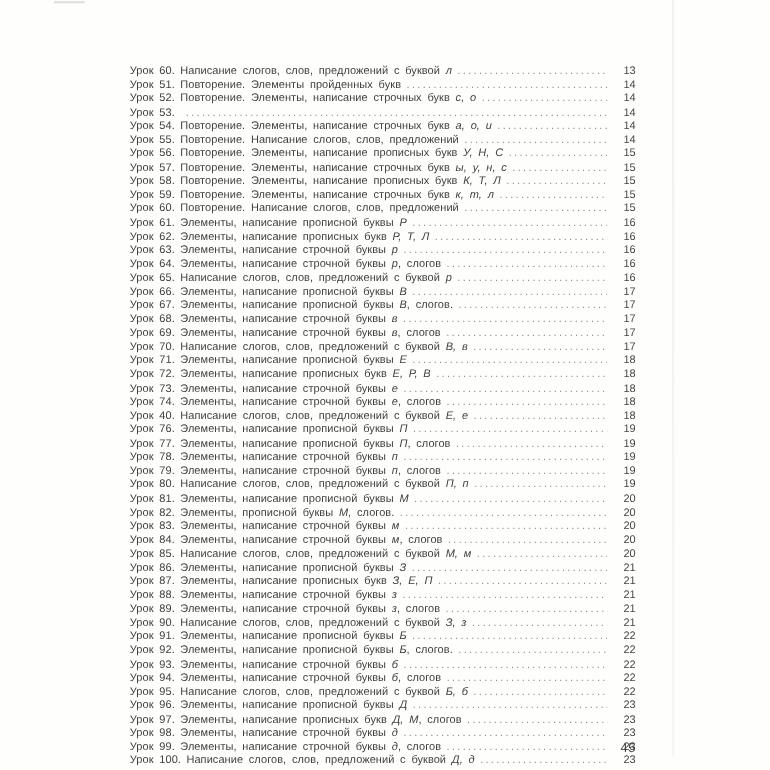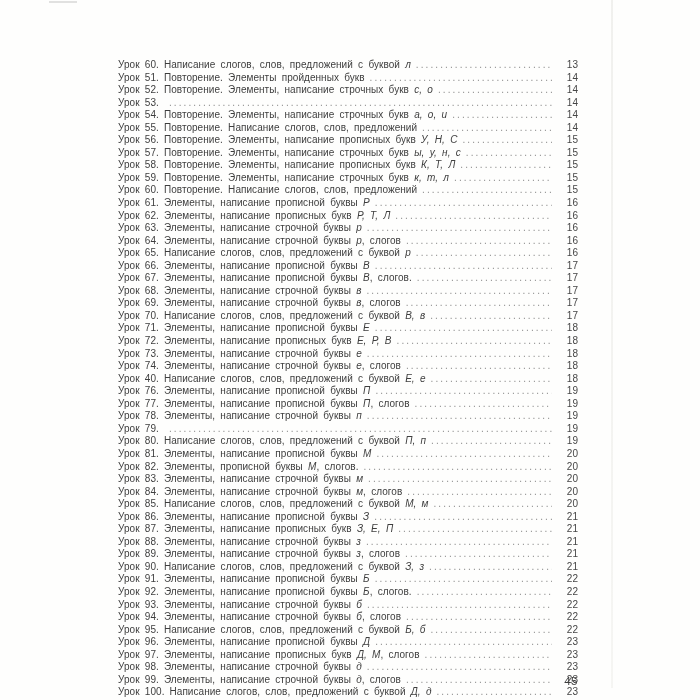--- a/index.html
+++ b/index.html
@@ -278,20 +278,21 @@
 
   <div class="row">
     <span class="lbl">Урок 78.</span>
     <span class="ttl"><span>Элементы, написание строчной буквы </span><span class="it">п</span></span>
     <span class="leader"></span>
     <span class="pg">19</span>
   </div>
 
   <div class="row">
     <span class="lbl">Урок 79.</span>
+    <span class="ttl"><span>Элементы, написание строчной буквы </span><span class="it">п</span><span>, слогов</span></span>
     <span class="leader"></span>
     <span class="pg">19</span>
   </div>
 
   <div class="row">
     <span class="lbl">Урок 80.</span>
     <span class="ttl"><span>Написание слогов, слов, предложений с буквой </span><span class="it">П, п</span></span>
     <span class="leader"></span>
     <span class="pg">19</span>
   </div>

